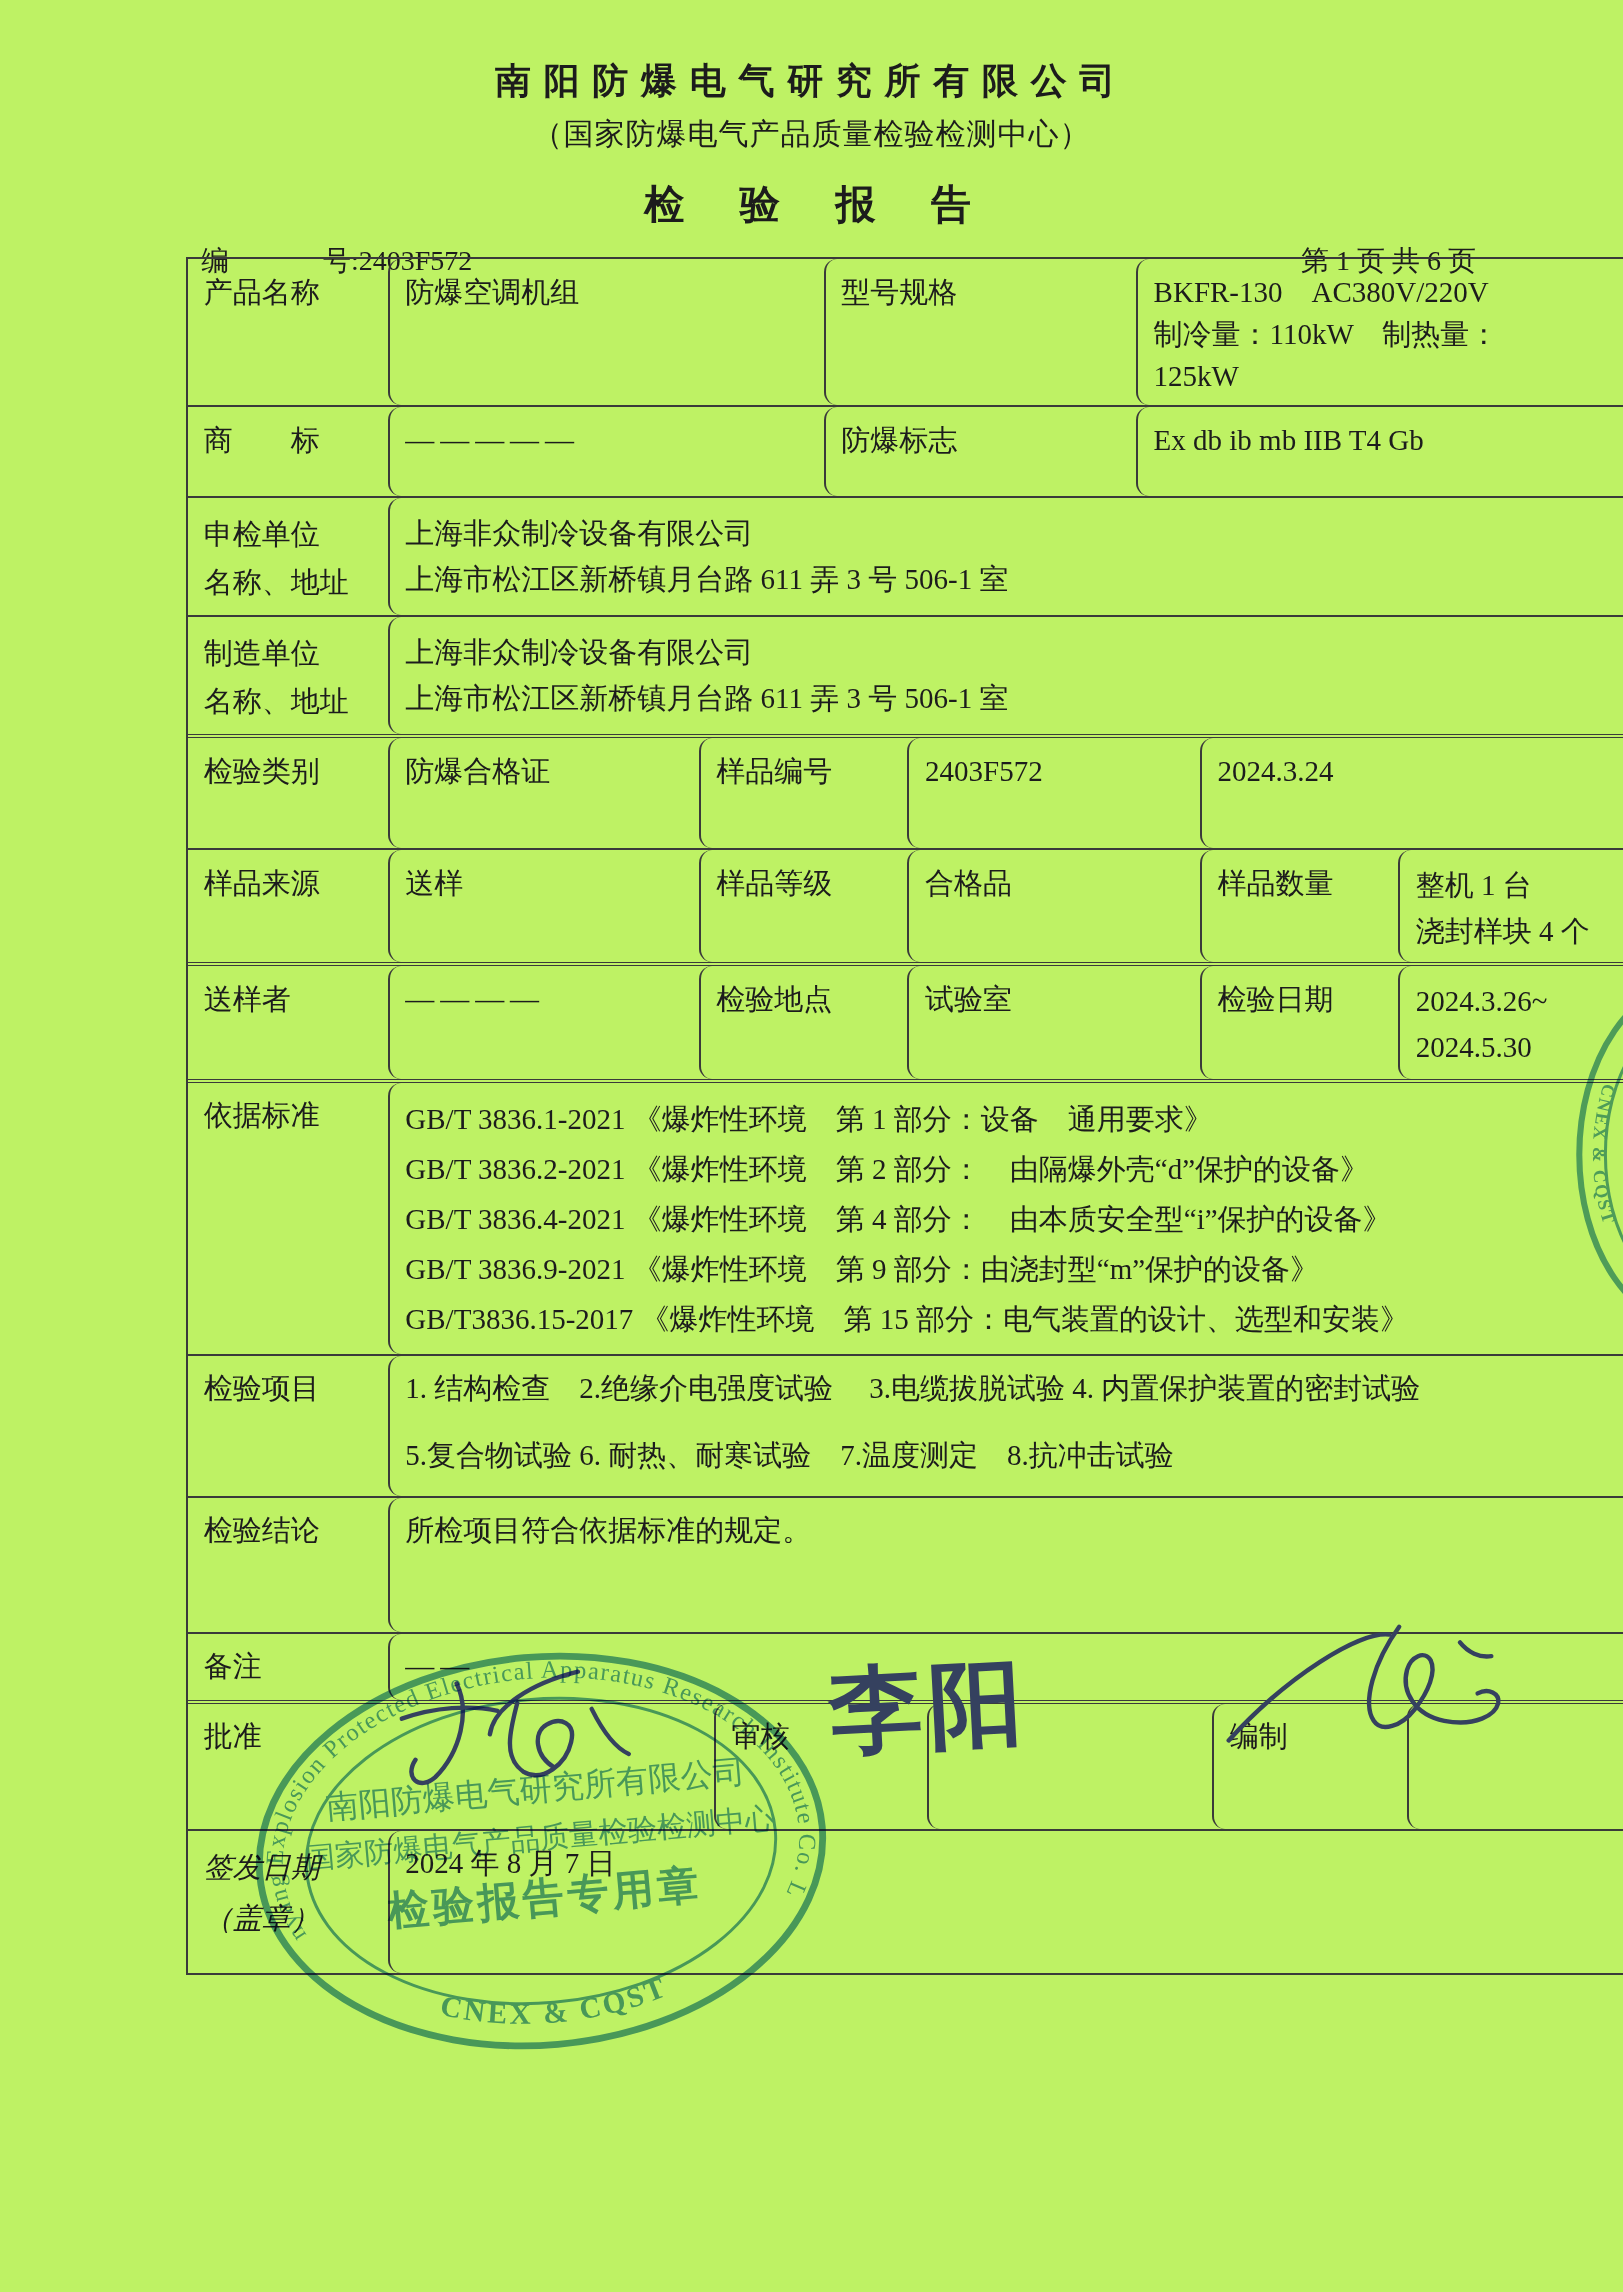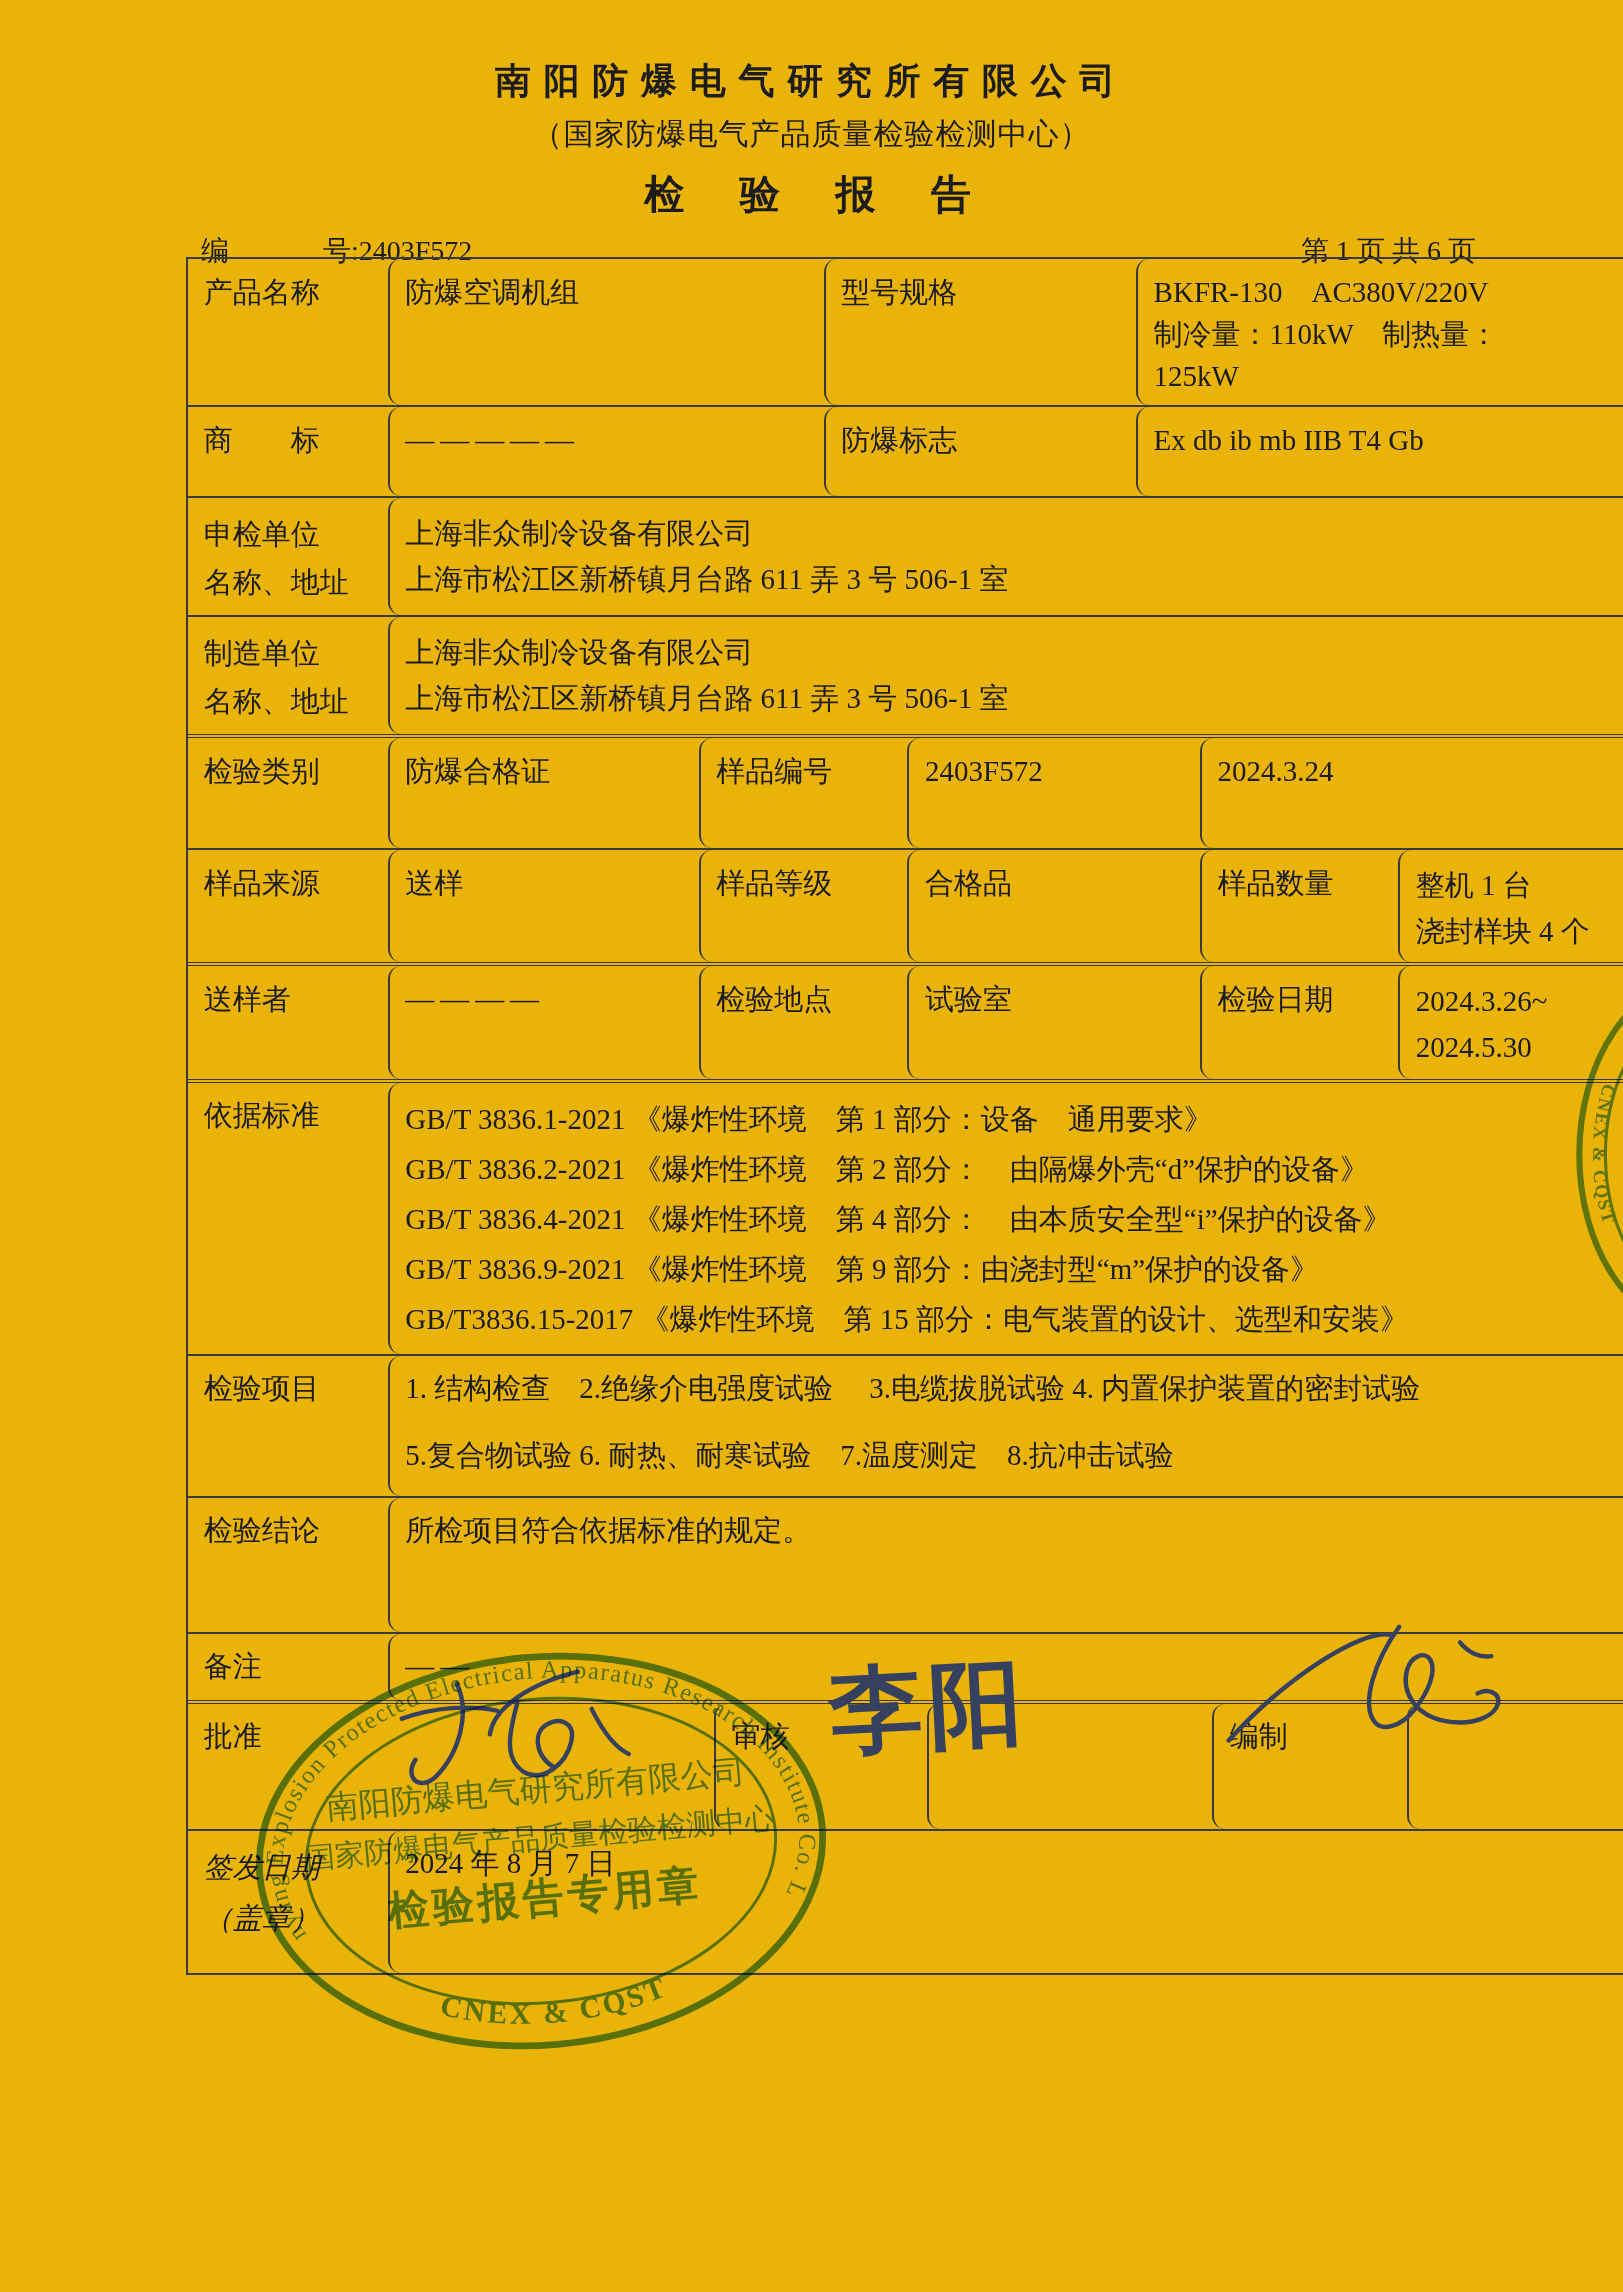--- a/index.html
+++ b/index.html
@@ -1,28 +1,28 @@
 <!DOCTYPE html>
 <html style="--stamp-color: #3e8bd8; --ink-color: #35415f;"><head>
 <meta charset="utf-8">
 <style>
   :root { --stamp-color:#3e8bd8; --ink-color:#35415f; --line:#3a3a3a; }
   * { box-sizing: border-box; margin:0; padding:0; }
   html,body { background:#888; }
   .page {
     position:relative; width:1623px; height:2293px; margin:0 auto;
-    background:#eab308; overflow:hidden;
+    background:#bef264; overflow:hidden;
     font-family:"Liberation Serif","DejaVu Serif",serif;
     color:#1c1c1c;
   }
   
   .header { text-align:center; }
   .company { padding-top:57px; font-size:36px; letter-spacing:12.7px; font-weight:600; }
   .subtitle { margin-top:7.8px; font-size:30px; letter-spacing:1px; }
-  .title { margin-top:12px; font-size:40px; font-weight:bold; letter-spacing:7.8px; }
+  .title { margin-top:22px; font-size:40px; font-weight:bold; letter-spacing:7.8px; }
   .meta { display:flex; justify-content:space-between; margin:9.8px 147px 0 201px; font-size:28px; text-align:left; }
   .serial-gap { display:inline-block; width:94px; }
   
   .rtable {
     position:absolute; left:186px; top:257px; width:1528px;
     border:2px solid var(--line);
   }
   .trow { display:grid; }
   .trow + .trow { border-top:2px solid var(--line); }
   .trow.dbl { border-top:4.9px double var(--line); }

